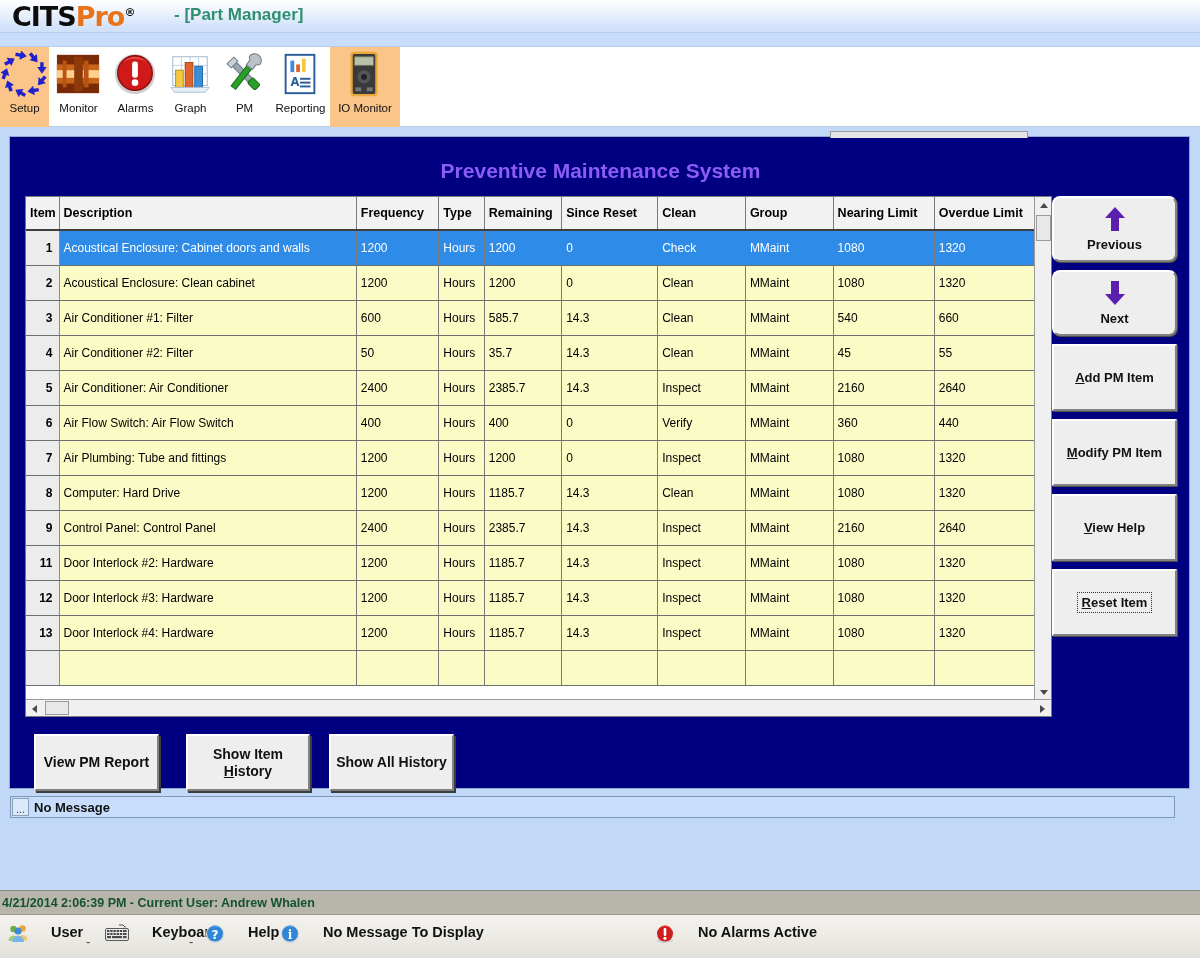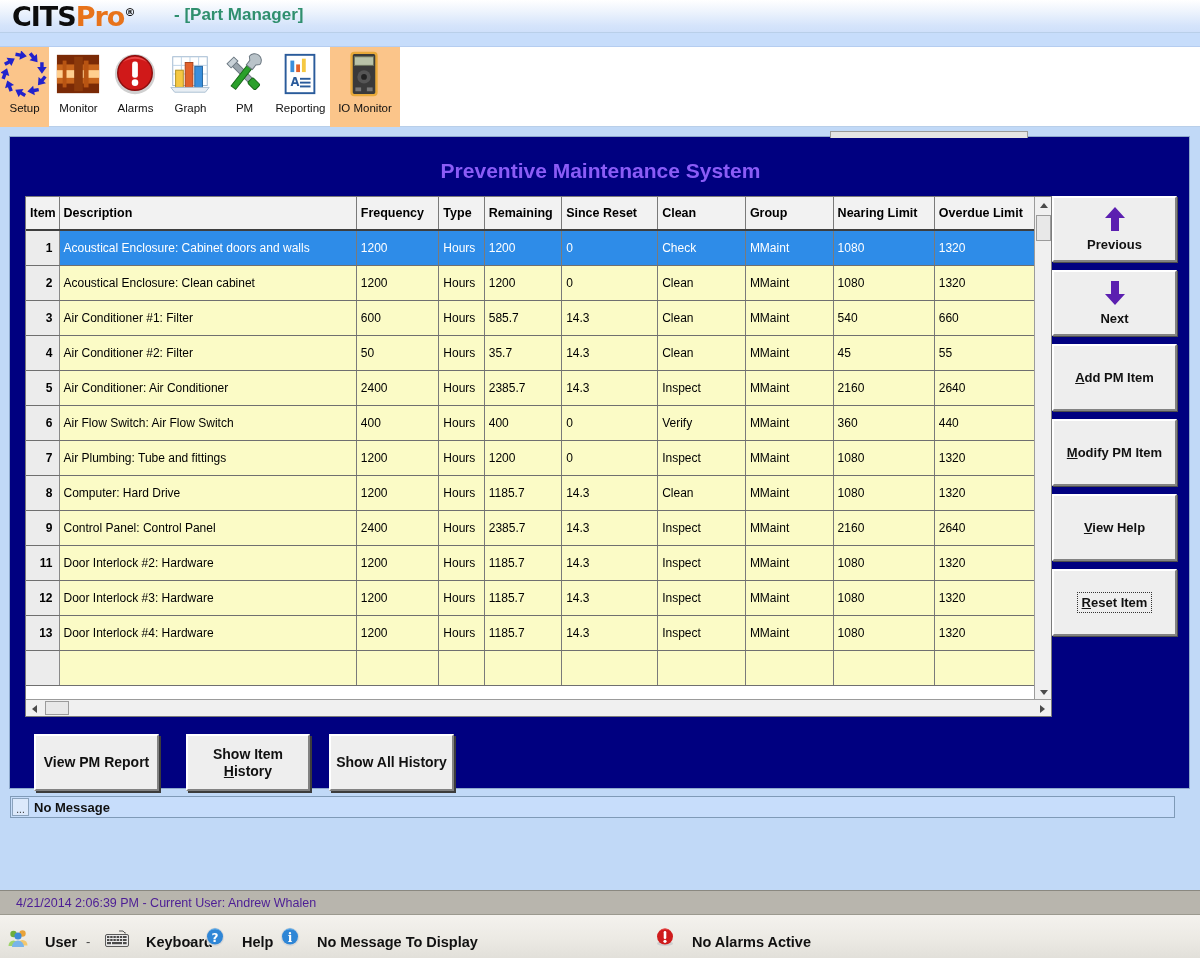--- a/index.html
+++ b/index.html
@@ -152,21 +152,21 @@
   .side-btn {
     width: 125px; background: #eeeeee;
     border-top: 2px solid #ffffff; border-left: 2px solid #ffffff;
     border-right: 2px solid #828282; border-bottom: 2px solid #828282;
     box-shadow: 1px 1px 0 #4d4d4d;
     display: flex; flex-direction: column; align-items: center; justify-content: center;
     font-size: 13px; font-weight: bold; color: #111;
     font-family: "Liberation Sans", sans-serif;
     margin-bottom: 8px; cursor: default;
   }
-  .side-btn.nav { height: 66px; }
+  .side-btn.nav { height: 66px; border-radius: 8px; }
   .side-btn.act { height: 67px; }
   .side-btn .arrow-up, .side-btn .arrow-dn { margin-bottom: 2px; }
   .side-btn.focus-ring .lbl { outline: 1px dotted #333; outline-offset: 2px; padding: 0 2px; }
   .u { text-decoration: underline; }
 
   
   #bottom-buttons { position: absolute; left: 24px; top: 597px; }
   .bot-btn {
     position: absolute; top: 0; height: 57px; background: #eeeeee;
     border-top: 2px solid #ffffff; border-left: 2px solid #ffffff;
@@ -192,31 +192,31 @@
     font-weight: bold; color: #111; font-family: "Liberation Sans", sans-serif;
   }
 
   
   #statusbar-user {
     position: absolute; left: 0; top: 890px; width: 1200px; height: 24px;
     background: #b8b5ad; border-top: 1px solid #8a8880;
     display: flex; align-items: center;
   }
   #statusbar-user .txt {
-    font-size: 12.5px; font-weight: normal; color: #4c1d95; padding-left: 16px;
+    font-size: 12.5px; font-weight: bold; color: #14532d; padding-left: 2px;
     font-family: "Liberation Sans", sans-serif; white-space: nowrap;
   }
   #statusbar-bottom {
     position: absolute; left: 0; top: 914px; width: 1200px; height: 44px;
     background: linear-gradient(to bottom, #f4f2ee 0%, #eceae4 55%, #e2e0da 100%);
     border-top: 1px solid #9b998f;
   }
   .sbitem {
     position: absolute; top: 9px; height: 26px;
-    display: flex; align-items: flex-end; gap: 17px;
+    display: flex; align-items: flex-start; gap: 23px;
     font-size: 14.5px; font-weight: bold; color: #111;
     font-family: "Liberation Sans", sans-serif; white-space: nowrap;
   }
   .sbsep { position: absolute; top: 19px; font-size: 13px; color: #444; }
 
   .ico { display: inline-block; position: relative; }
 </style>
 </head>
 <body>
 

